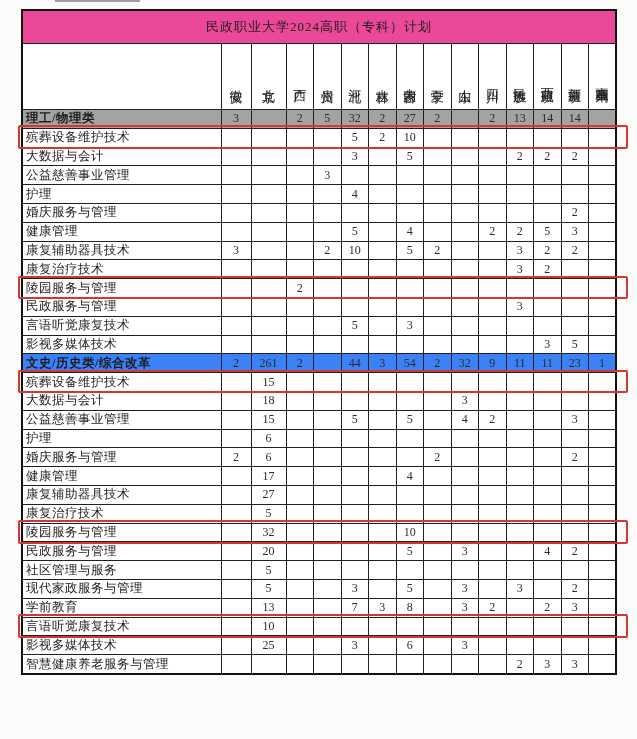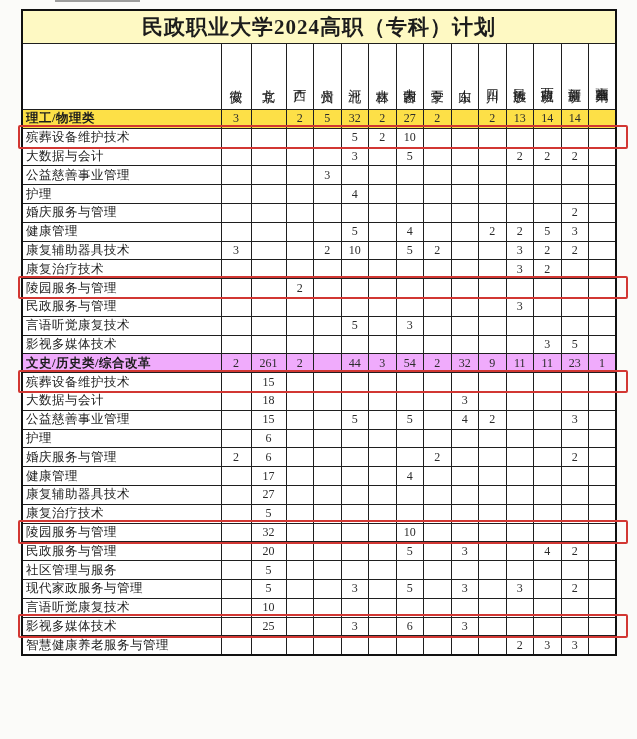--- a/index.html
+++ b/index.html
@@ -19,25 +19,25 @@
     table-layout:fixed;
     width:596px;
     background:#fff;
   }
   table,td,th{border:1px solid #1f1f1f;}
   table{border:2px solid #111;}
   td,th{padding:0;overflow:hidden;white-space:nowrap;}
 
   .title-row th{
     height:32px;
-    font-size:21px;
-    font-weight:bold;
+    font-size:13px;
+    font-weight:normal;
     text-align:center;
     letter-spacing:1px;
-    background:#fef9c3;
+    background:#ec4899;
   }
   .head-row th{
     height:65px;
     font-size:13px;
     font-weight:400;
     vertical-align:middle;
     text-align:center;
     background:#fff;
   }
   .head-row th .vtxt{
@@ -106,21 +106,21 @@
             <th><span class="vtxt">宁夏</span></th>
             <th><span class="vtxt">山东</span></th>
             <th><span class="vtxt">四川</span></th>
             <th><span class="vtxt">民族班</span></th>
             <th><span class="vtxt">西藏班</span></th>
             <th><span class="vtxt">新疆班</span></th>
             <th><span class="vtxt">南疆单列</span></th>
           </tr>
       </thead>
       <tbody id="tbody">
-          <tr class="section" style="background: #fde047;">
+          <tr class="section" style="background: #a3a3a3;">
             <td class="name">理工/物理类</td>
             <td class="num">3</td>
             <td class="num"></td>
             <td class="num">2</td>
             <td class="num">5</td>
             <td class="num">32</td>
             <td class="num">2</td>
             <td class="num">27</td>
             <td class="num">2</td>
             <td class="num"></td>
@@ -327,21 +327,21 @@
             <td class="num"></td>
             <td class="num"></td>
             <td class="num"></td>
             <td class="num"></td>
             <td class="num"></td>
             <td class="num"></td>
             <td class="num">3</td>
             <td class="num">5</td>
             <td class="num"></td>
           </tr>
-          <tr class="section" style="background: #f0abfc;">
+          <tr class="section" style="background: #3b82f6;">
             <td class="name">文史/历史类/综合改革</td>
             <td class="num">2</td>
             <td class="num">261</td>
             <td class="num">2</td>
             <td class="num"></td>
             <td class="num">44</td>
             <td class="num">3</td>
             <td class="num">54</td>
             <td class="num">2</td>
             <td class="num">32</td>
@@ -546,20 +546,37 @@
             <td class="num"></td>
             <td class="num">3</td>
             <td class="num"></td>
             <td class="num">5</td>
             <td class="num"></td>
             <td class="num">3</td>
             <td class="num"></td>
             <td class="num">3</td>
             <td class="num"></td>
             <td class="num">2</td>
+            <td class="num"></td>
+          </tr>
+          <tr class="normal">
+            <td class="name">学前教育</td>
+            <td class="num"></td>
+            <td class="num">13</td>
+            <td class="num"></td>
+            <td class="num"></td>
+            <td class="num">7</td>
+            <td class="num">3</td>
+            <td class="num">8</td>
+            <td class="num"></td>
+            <td class="num">3</td>
+            <td class="num">2</td>
+            <td class="num"></td>
+            <td class="num">2</td>
+            <td class="num">3</td>
             <td class="num"></td>
           </tr>
           <tr class="normal">
             <td class="name">言语听觉康复技术</td>
             <td class="num"></td>
             <td class="num">10</td>
             <td class="num"></td>
             <td class="num"></td>
             <td class="num"></td>
             <td class="num"></td>

